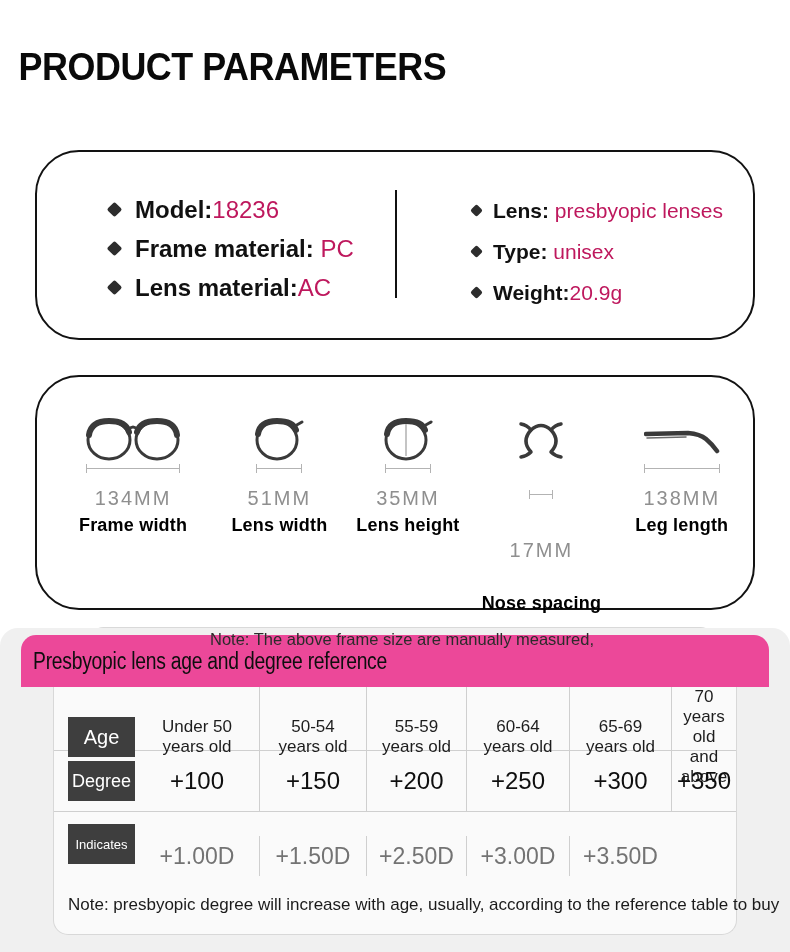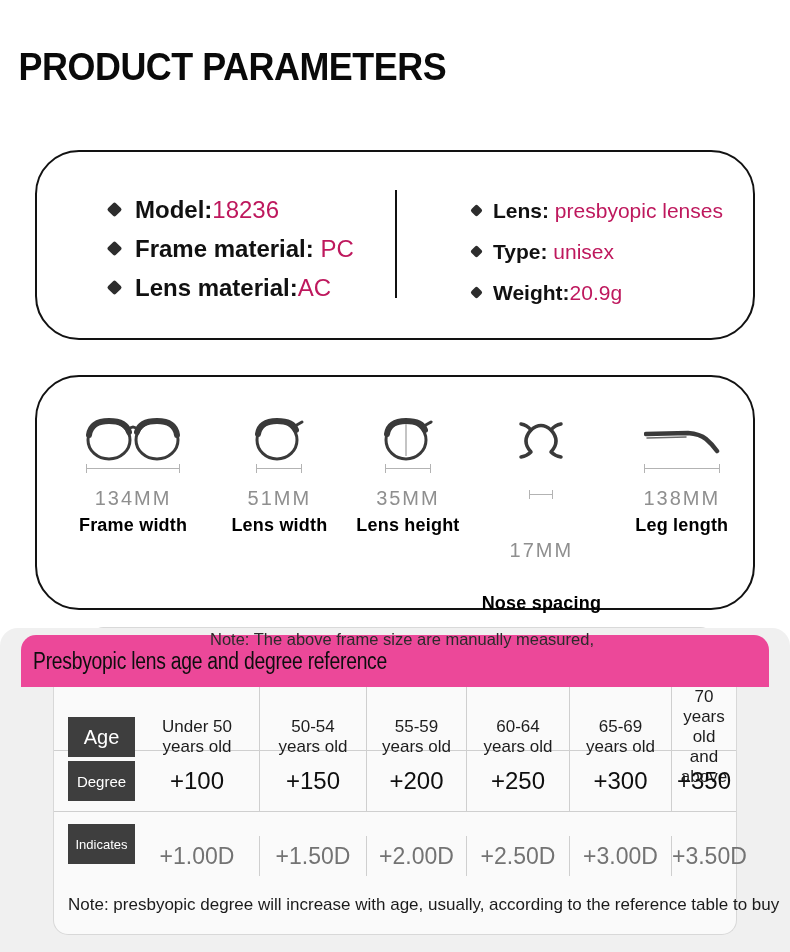--- a/index.html
+++ b/index.html
@@ -57,21 +57,21 @@
   .ref-row{display:grid;grid-template-columns:205px 107px 100px 103px 102px 1fr;align-items:center;}
   .ref-row.r-age{height:63px;border-bottom:1px solid #cfcfcf;}
   .ref-row.r-degree{height:60px;border-bottom:1px solid #cfcfcf;}
   .ref-row.r-ind{height:64px;}
   .cell{text-align:center;align-self:stretch;display:flex;align-items:center;justify-content:center;}
   .cell.bordered{border-left:1px solid #cfcfcf;}
   .cell-first{display:flex;align-items:center;justify-content:flex-start;}
   .dark-box{background:#3e3e3e;color:#fff;margin-left:14px;width:67px;height:40px;
             display:flex;align-items:center;justify-content:center;flex:0 0 auto;}
   .dark-box.b-age{font-size:20px;}
-  .dark-box.b-degree{font-size:15px;}
+  .dark-box.b-degree{font-size:18px;}
   .dark-box.b-ind{font-size:13px;}
   .first-val{flex:1;text-align:center;}
   .age-cell{font-size:17px;line-height:20px;color:#1d1d1d;}
   .degree-cell{font-size:24px;color:#0e0e0e;}
   .ind-cell{font-size:23px;color:#737373;margin-top:24px;}
   .ref-note{height:58px;display:flex;align-items:center;padding-left:14px;
             font-size:17px;color:#1b1b1b;white-space:nowrap;}
 
   svg{display:block;}
 </style>
@@ -243,21 +243,20 @@
         <div class="cell bordered degree-cell">+300</div>
         <div class="cell bordered degree-cell">+350</div>
       </div>
 
       <div class="ref-row r-ind">
         <div class="cell cell-first">
           <span class="dark-box b-ind">Indicates</span>
           <span class="first-val ind-cell">+1.00D</span>
         </div>
         <div class="cell bordered ind-cell">+1.50D</div>
-        <div class="cell bordered ind-cell">+2.00D</div>
         <div class="cell bordered ind-cell">+2.50D</div>
         <div class="cell bordered ind-cell">+3.00D</div>
         <div class="cell bordered ind-cell">+3.50D</div>
       </div>
 
       <div class="ref-note">Note: presbyopic degree will increase with age, usually, according to the reference table to buy</div>
     </div>
   </div>
 
 </div>

